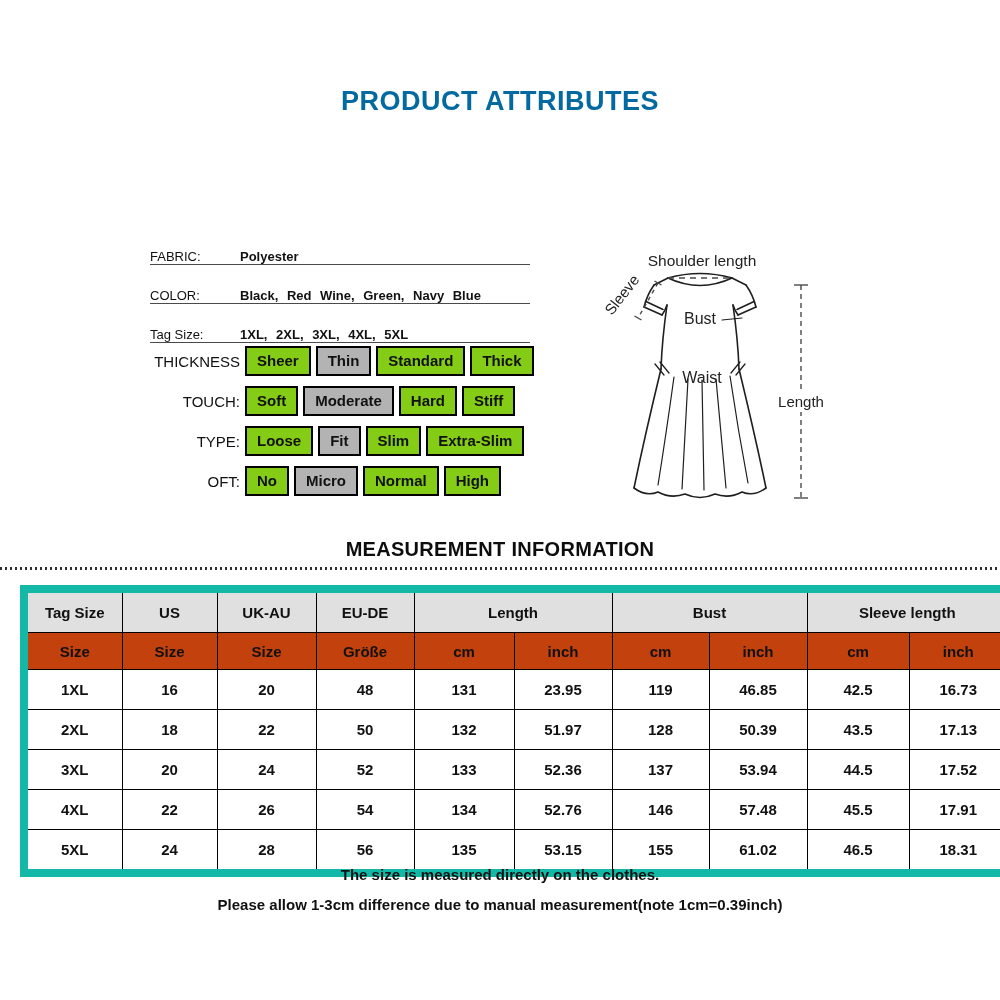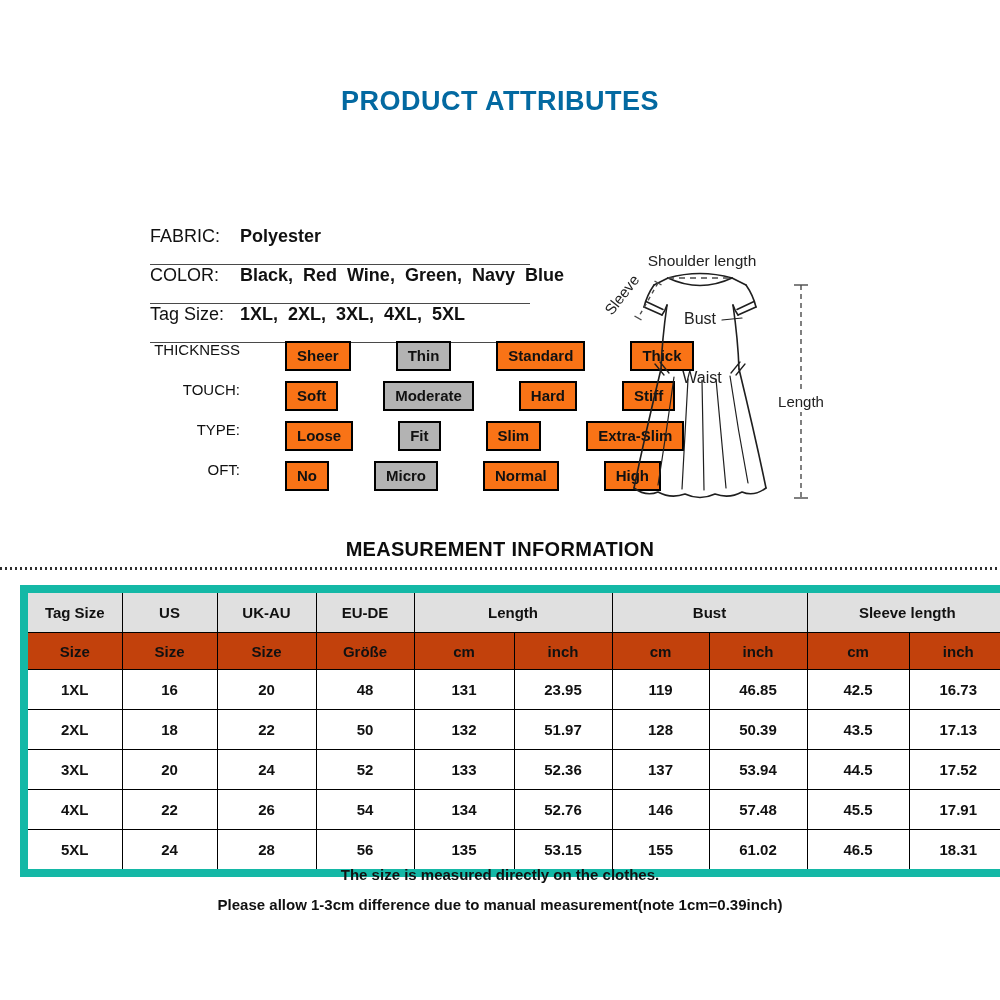--- a/index.html
+++ b/index.html
@@ -4,30 +4,30 @@
 <style>
   html,body{margin:0;padding:0;background:#fff;}
   .canvas{position:relative;width:1000px;height:1000px;background:#ffffff;overflow:hidden;
           font-family:"Liberation Sans","DejaVu Sans",sans-serif;color:#111;}
 
   .page-title{position:absolute;left:0;right:0;top:86px;text-align:center;
               font-size:27px;font-weight:bold;letter-spacing:.5px;color:#0369a1;}
 
   
   .attrs{position:absolute;left:150px;top:226px;width:380px;}
-  .inforow{display:flex;align-items:flex-start;height:38px;border-bottom:1px solid #4a4a4a;font-size:18px;}
+  .inforow{display:flex;align-items:flex-end;height:38px;border-bottom:1px solid #4a4a4a;font-size:13px;}
   .infolabel{width:90px;flex:0 0 90px;}
   .infovalue{font-weight:bold;word-spacing:5px;white-space:nowrap;}
 
   
   .optrows{position:absolute;left:150px;top:341px;}
-  .optrow{display:flex;align-items:flex-start;height:40px;font-size:15px;gap:40px;}
+  .optrow{display:flex;align-items:center;height:40px;font-size:15px;}
   .optlabel{width:90px;flex:0 0 90px;text-align:right;white-space:nowrap;}
   .opt{display:inline-block;border:2px solid #000;padding:4px 10px;margin-left:5px;
-       font-weight:bold;font-size:15px;line-height:1.2;background:#f97316;white-space:nowrap;}
+       font-weight:bold;font-size:15px;line-height:1.2;background:#84cc16;white-space:nowrap;}
   .opt.sel{background:#b3b3b3;}
 
   .dress-svg{position:absolute;left:588px;top:245px;}
   .dress-svg text{font-family:"Liberation Sans","DejaVu Sans",sans-serif;fill:#222;}
 
   .section-title{position:absolute;left:0;right:0;top:538px;text-align:center;
                  font-size:20px;font-weight:bold;letter-spacing:.3px;color:#0d0d0d;}
   .dotted-divider{position:absolute;left:0;top:567px;width:1000px;height:3px;
                   background-image:repeating-linear-gradient(90deg,#2e2e2e 0 2px,transparent 2px 5px);}
 

